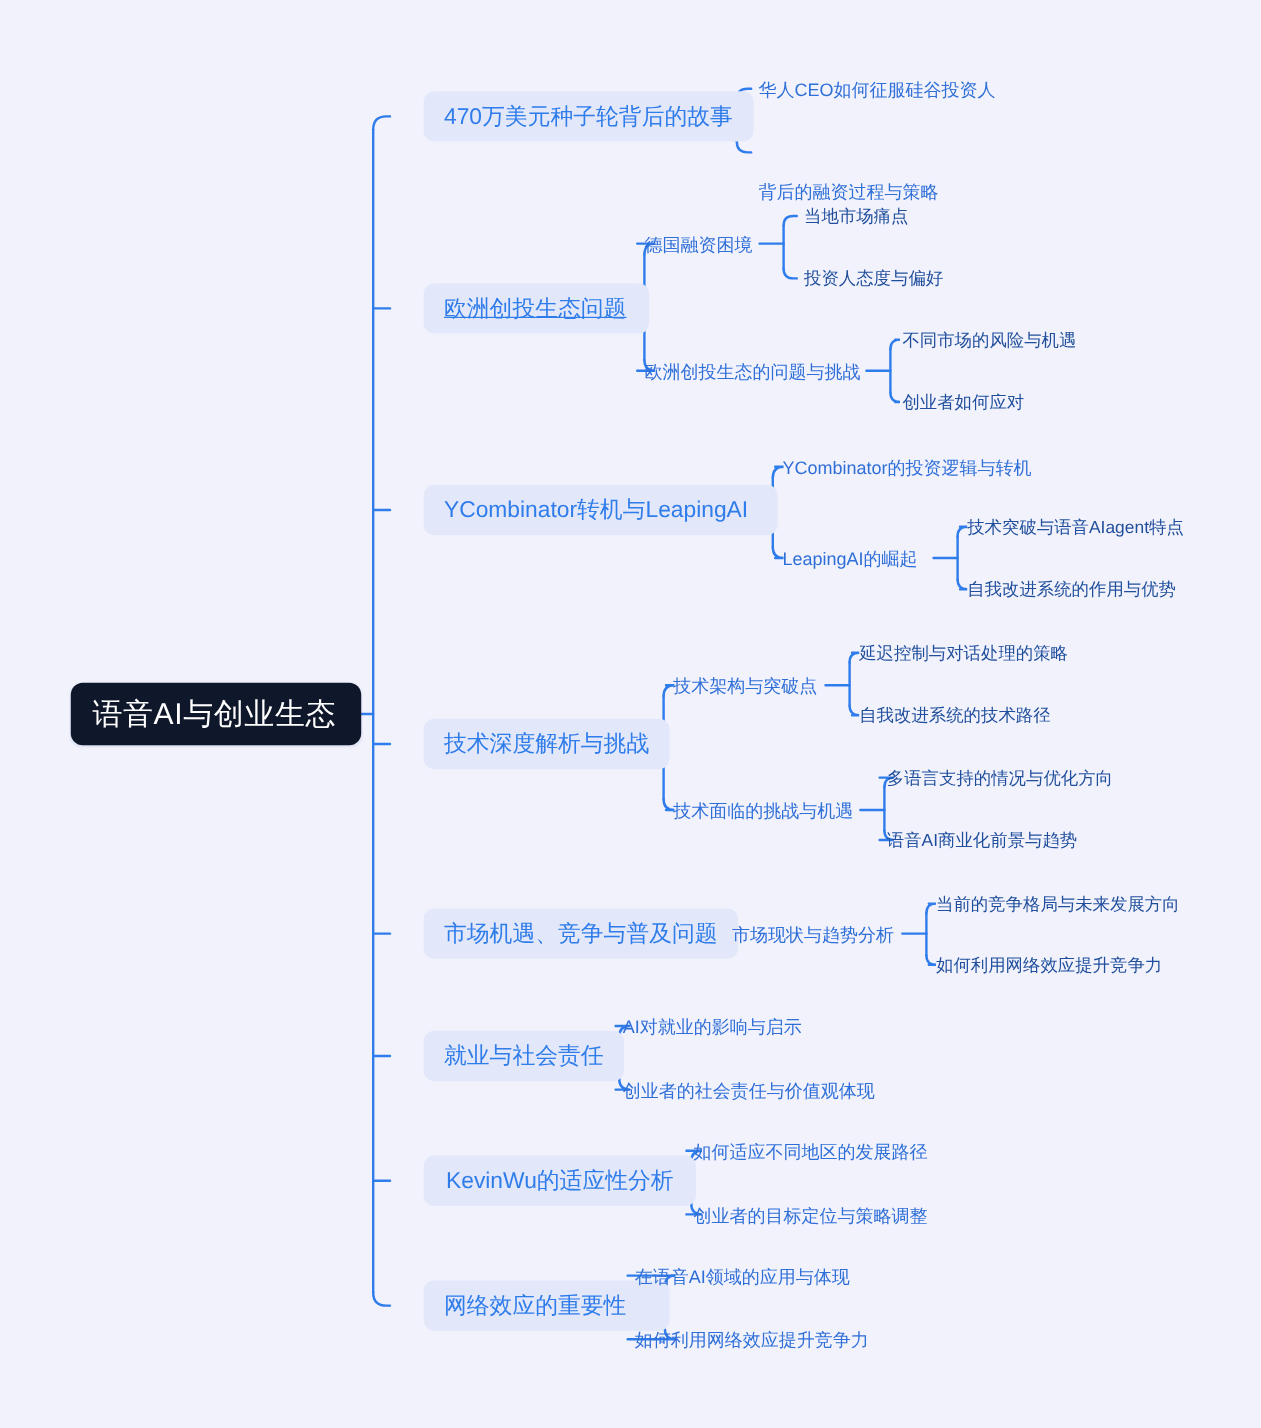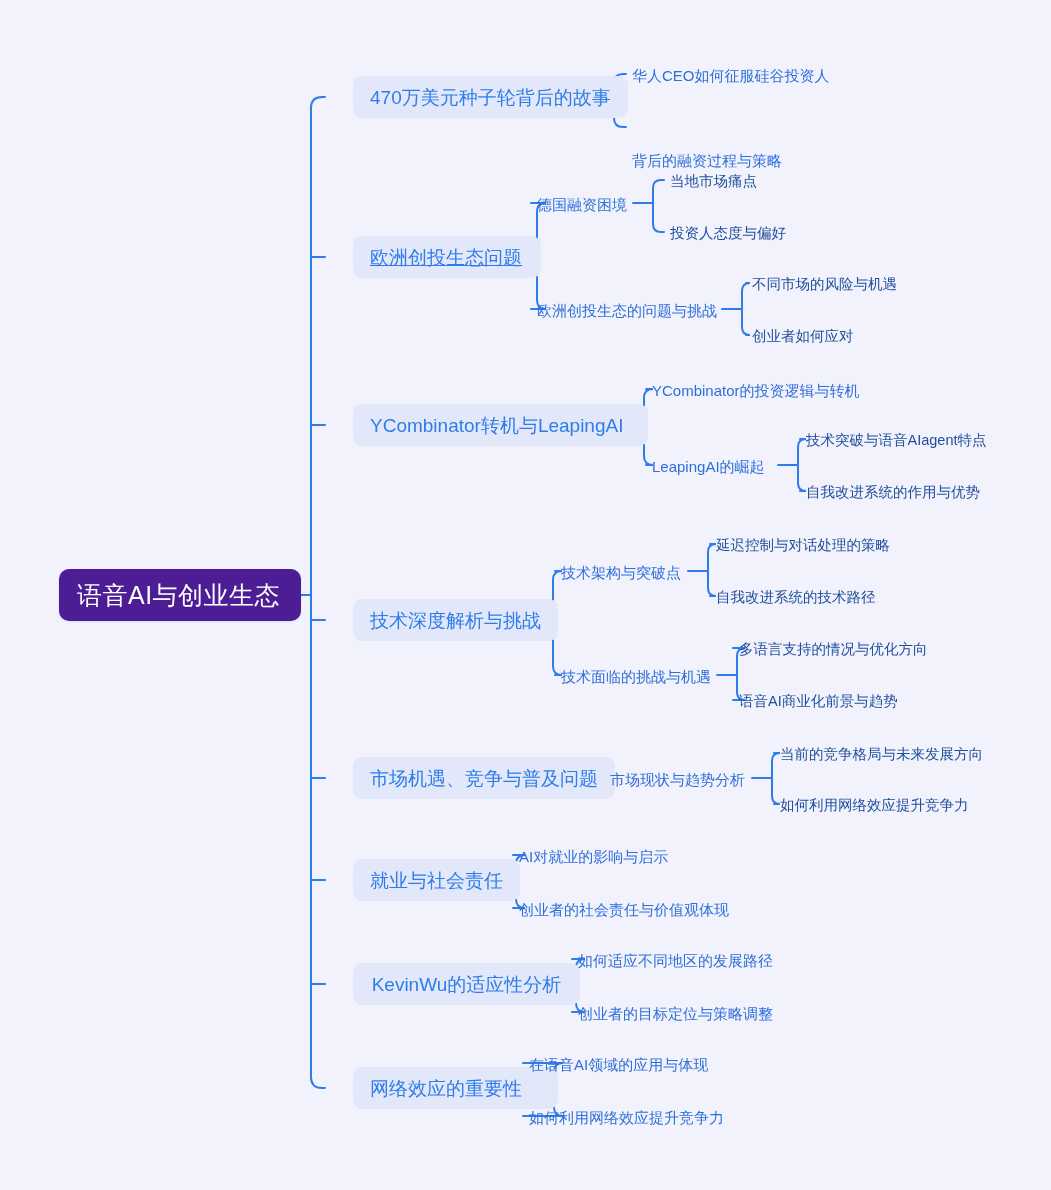--- a/index.html
+++ b/index.html
@@ -31,21 +31,21 @@
   }
   .node {
     position: absolute;
     box-sizing: border-box;
     white-space: nowrap;
     display: flex;
     align-items: center;
   }
   
   .node.root {
-    background: #4c1d95;
+    background: #0f172a;
     color: #ffffff;
     border-radius: 10px;
     font-size: 25px;
     letter-spacing: 0.5px;
     padding: 4px 18px;
     height: 52px;
     box-shadow: 0 1px 2px rgba(40,90,170,0.12);
   }
   
   .node.lvl1 {

